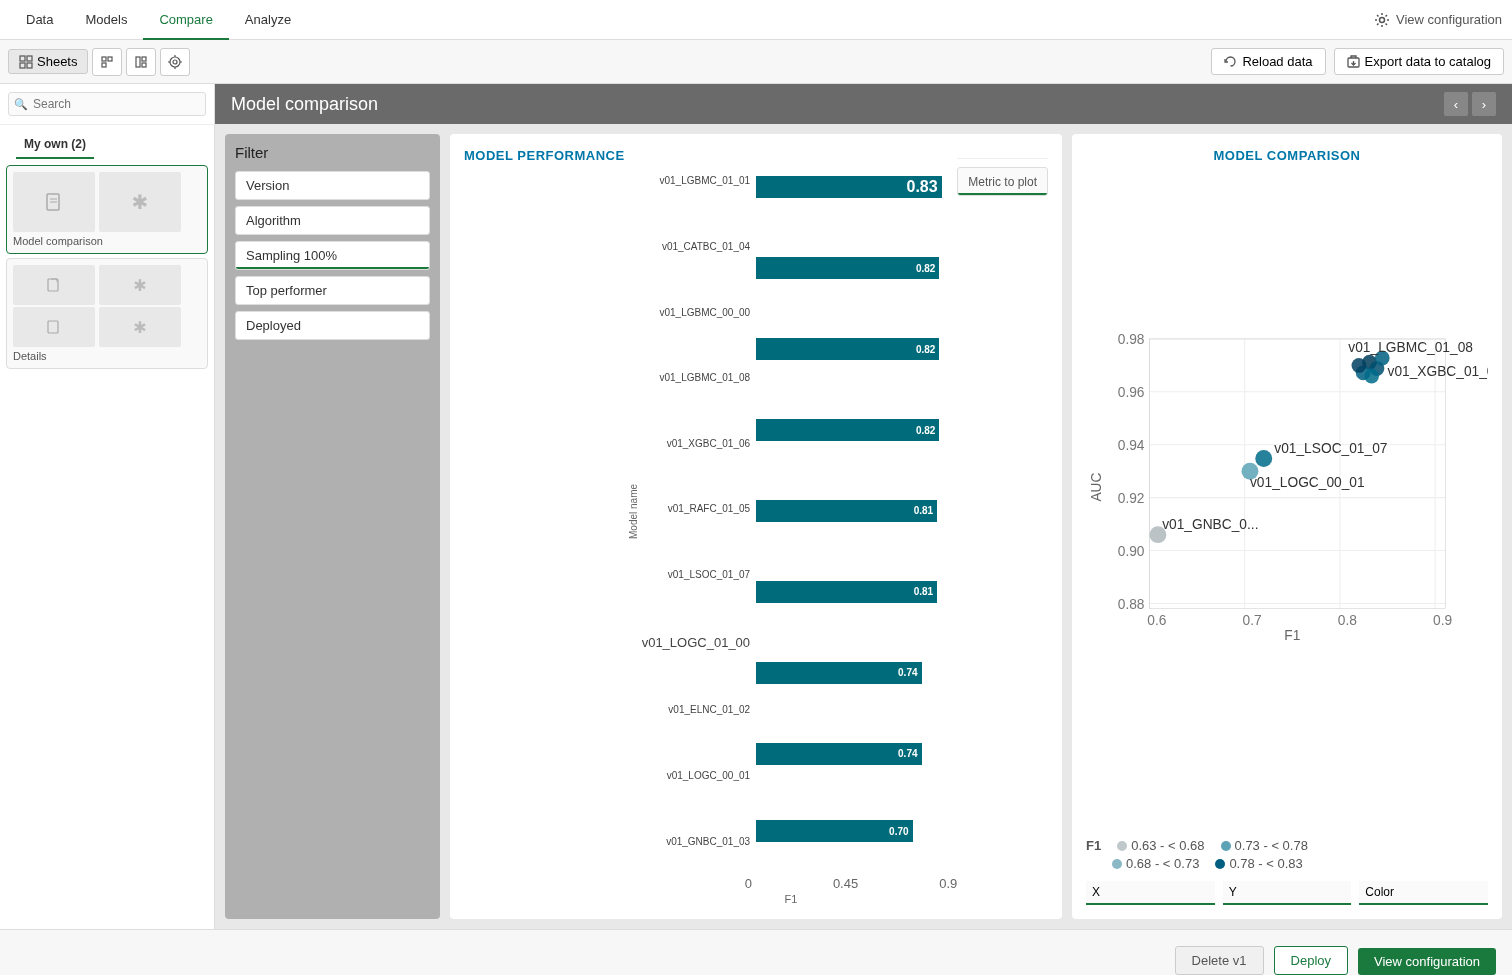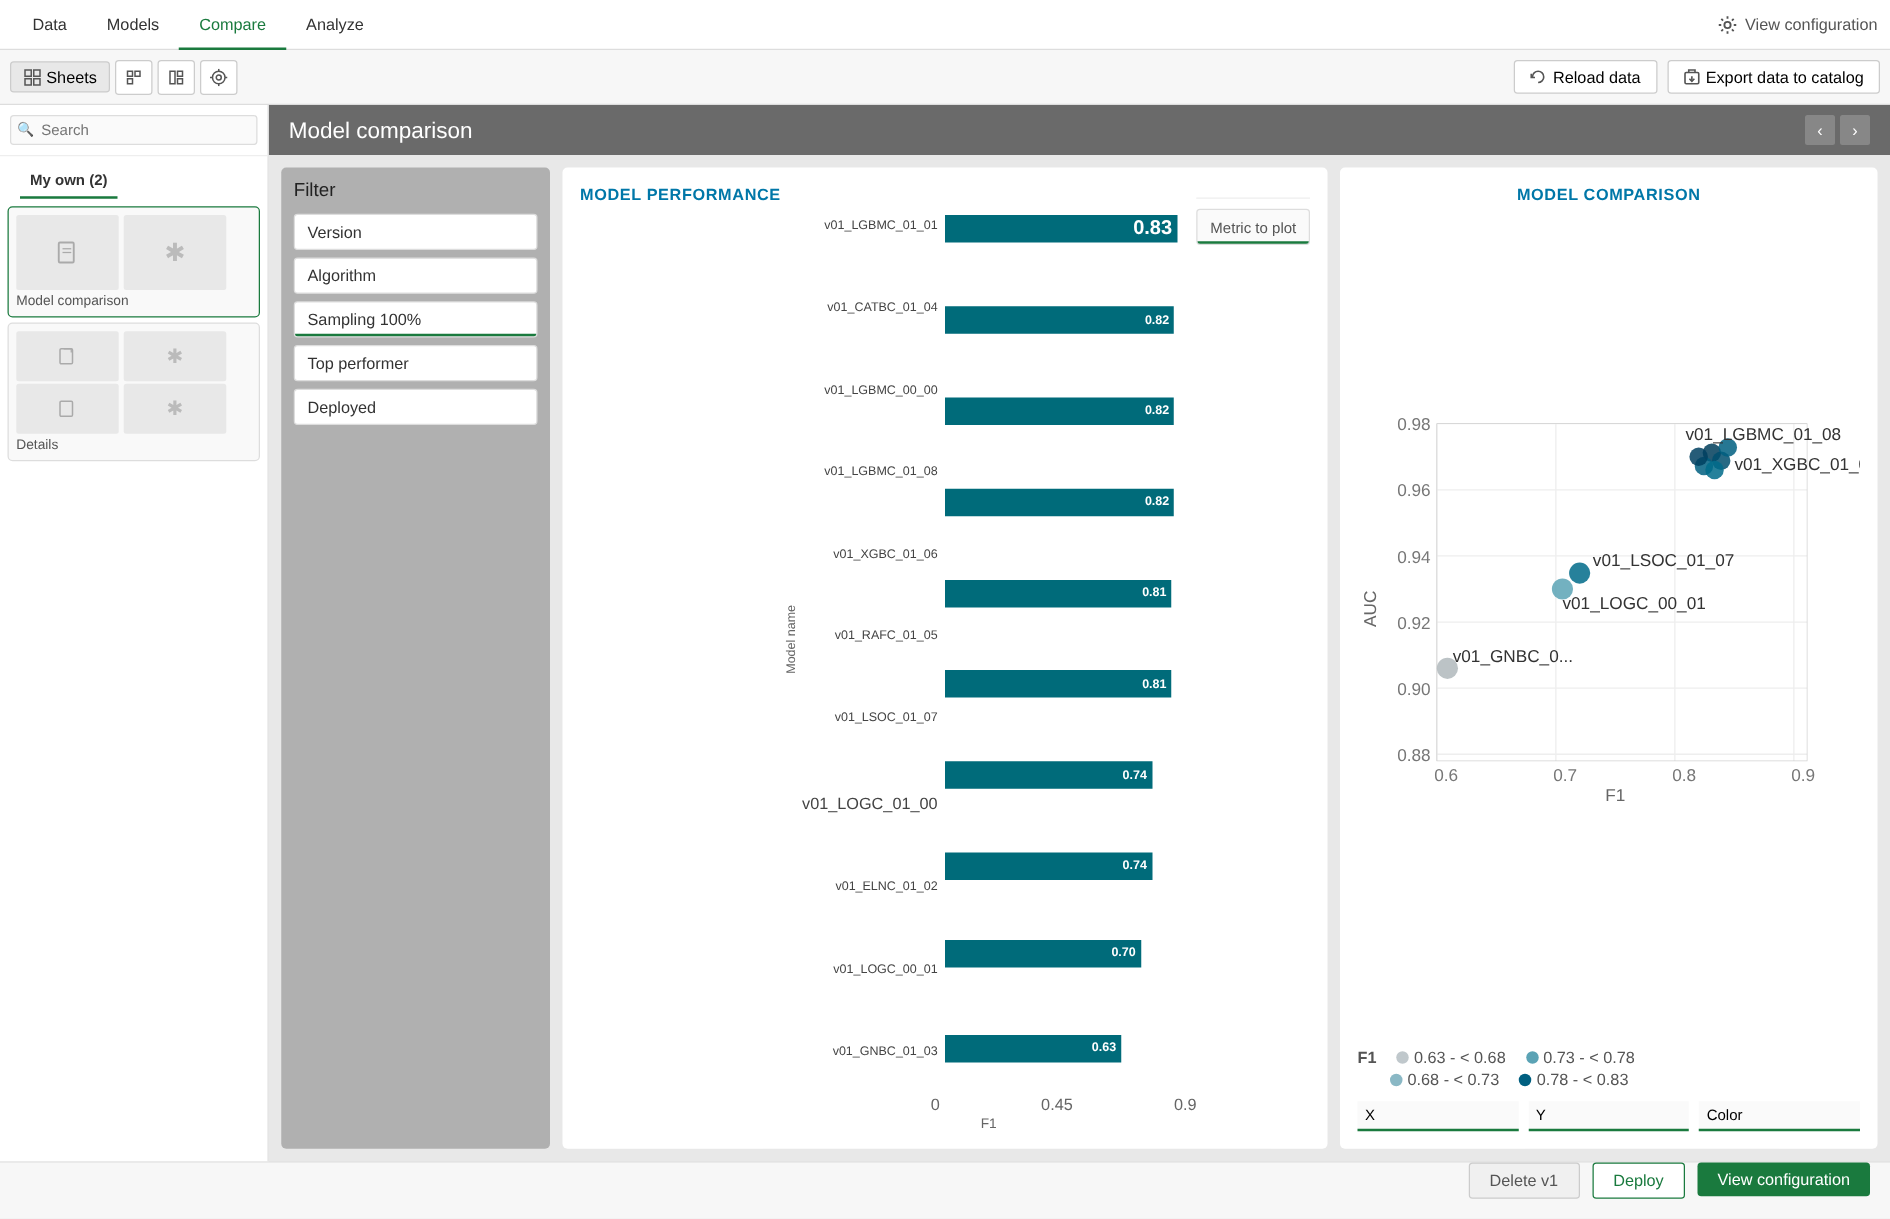--- a/index.html
+++ b/index.html
@@ -56,21 +56,21 @@
     .chart-panel { background: #fff; border-radius: 4px; flex: 1; padding: 14px; display: flex; }
     .chart-title { text-align: center; font-size: 13px; font-weight: 700; color: #0077a8; letter-spacing: 0.5px; margin-bottom: 10px; }
 
     
     .metric-bar { margin-top: 10px; padding-top: 8px; border-top: 1px solid #eee; }
 
     
     .scatter-panel { background: #fff; border-radius: 4px; width: 430px; padding: 14px; display: flex; flex-direction: column; flex-shrink: 0; }
 
     
-    .bottom-bar { height: 46px; background: #f7f7f7; border-top: 1px solid #ddd; display: flex; align-items: flex-start; justify-content: flex-end; padding: 0 16px; gap: 10px; }
+    .bottom-bar { height: 46px; background: #f7f7f7; border-top: 1px solid #ddd; display: flex; align-items: flex-end; justify-content: flex-end; padding: 0 16px; gap: 10px; }
     .btn-delete { padding: 6px 16px; border: 1px solid #ccc; background: #f0f0f0; border-radius: 3px; cursor: pointer; font-size: 13px; color: #555; }
     .btn-deploy { padding: 6px 16px; border: 1px solid #1a7a3e; background: #fff; border-radius: 3px; cursor: pointer; font-size: 13px; color: #1a7a3e; font-weight: 500; }
     .btn-view-config { padding: 6px 16px; border: none; background: #1a7a3e; border-radius: 3px; cursor: pointer; font-size: 13px; color: #fff; font-weight: 500; }
   </style>
 </head>
 <body>
 
 <div class="top-nav">
   <div class="top-nav-tab">Data</div>
   <div class="top-nav-tab">Models</div>
@@ -279,25 +279,20 @@
                 <div style="display: flex; align-items: center; height: 28px;">
                   <div style="height: 22px; background: rgb(0, 107, 122); width: 82.2222%; display: flex; align-items: center; justify-content: flex-end; padding-right: 4px; min-width: 20px;">
                     <span style="font-size: 10px; color: rgb(255, 255, 255); font-weight: 600;">0.74</span>
                   </div>
                 </div>
                 <div style="display: flex; align-items: flex-start; height: 28px;">
                   <div style="height: 22px; background: rgb(0, 107, 122); width: 77.7778%; display: flex; align-items: center; justify-content: flex-end; padding-right: 4px; min-width: 20px;">
                     <span style="font-size: 10px; color: rgb(255, 255, 255); font-weight: 600;">0.70</span>
                   </div>
                 </div>
-                <div style="display: flex; align-items: center; height: 28px;">
-                  <div style="height: 22px; background: rgb(0, 107, 122); width: 70%; display: flex; align-items: center; justify-content: flex-end; padding-right: 4px; min-width: 20px;">
-                    <span style="font-size: 10px; color: rgb(255, 255, 255); font-weight: 600;">0.63</span>
-                  </div>
-                </div>
               </div>
           </div>
 
           <div style="display:flex;margin-left:120px;justify-content:space-between;font-size:10px;color:#666;padding-top:2px;">
             <span>0</span>
             <span>0.45</span>
             <span>0.9</span>
           </div>
           <div style="text-align:center;font-size:11px;color:#666;padding-top:2px;">F1</div>
         </div>

